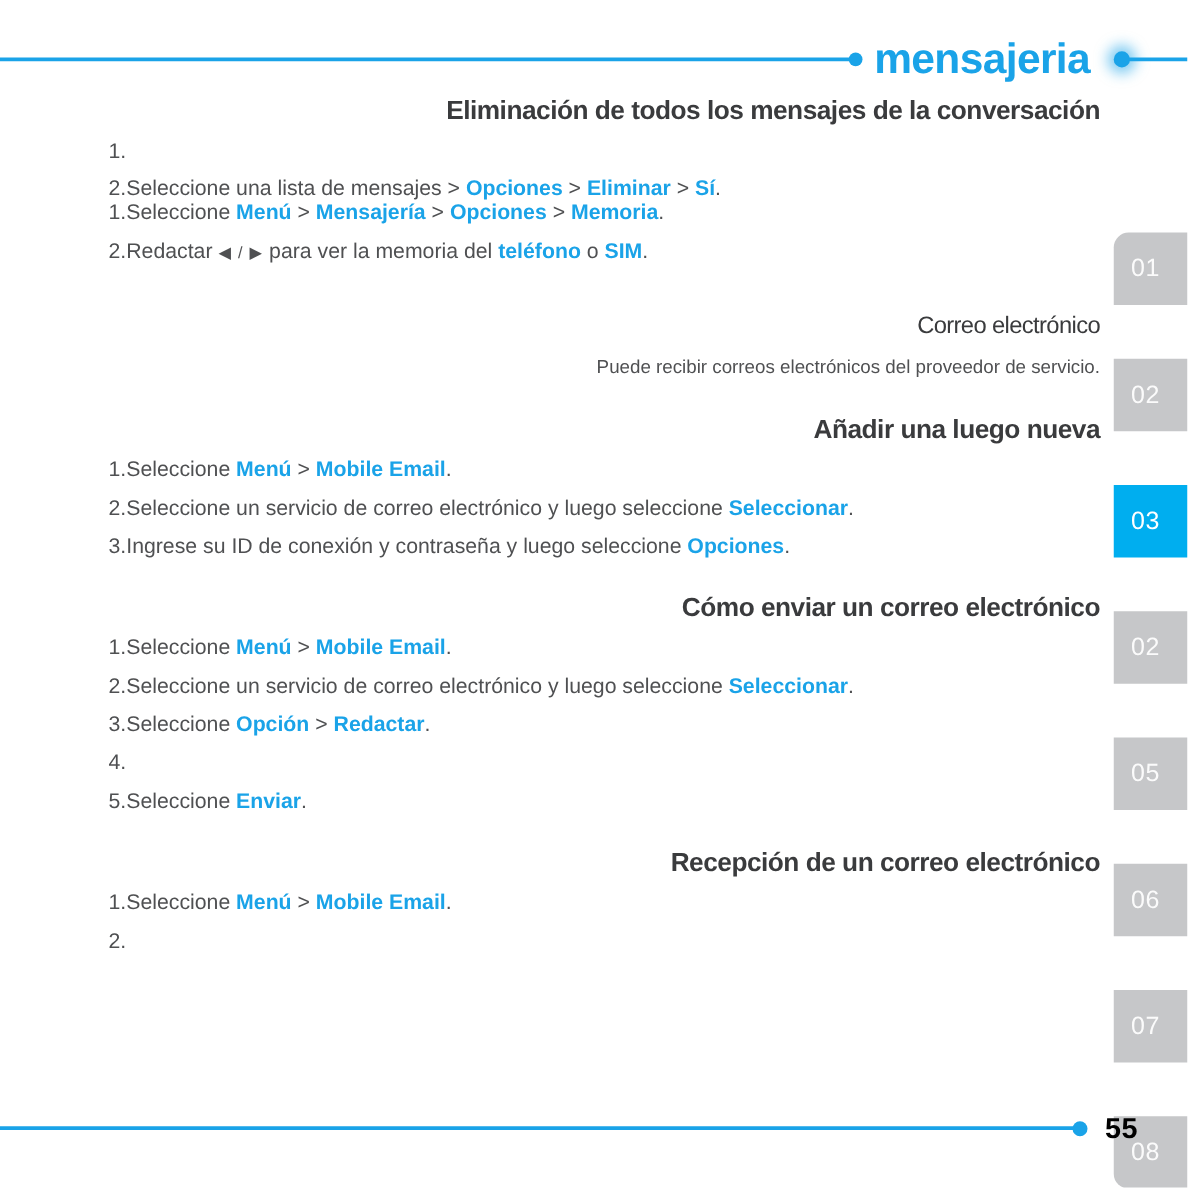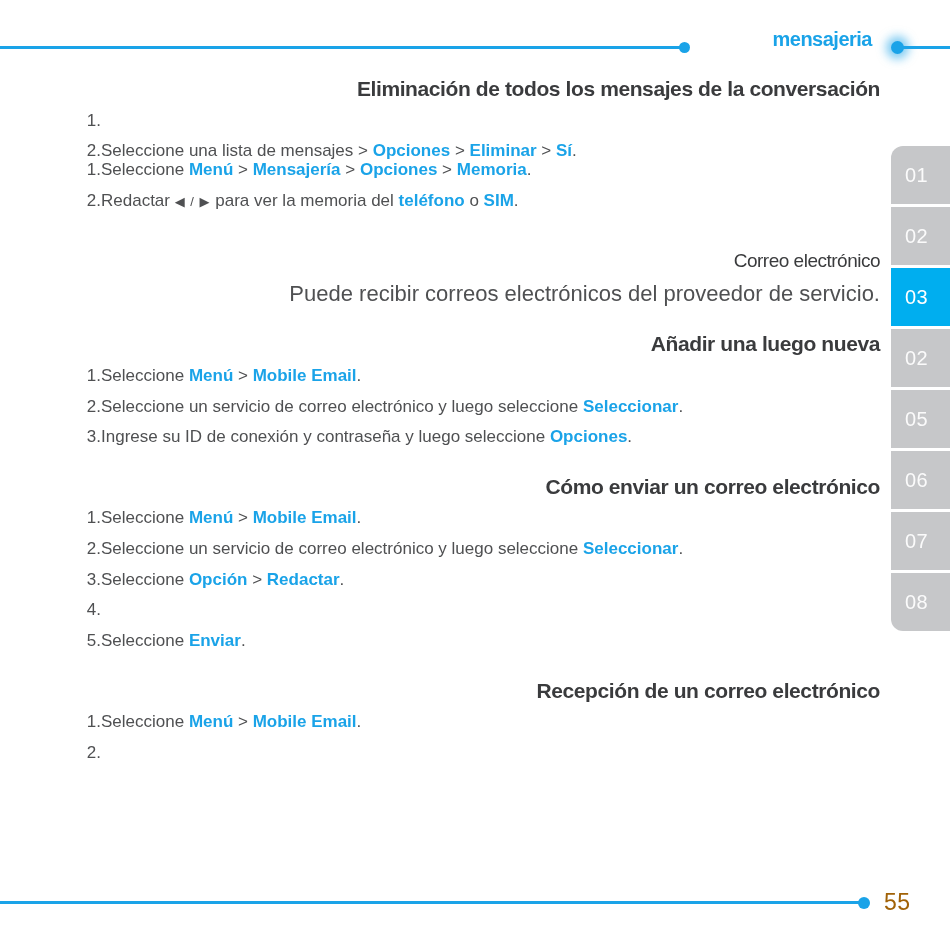--- a/index.html
+++ b/index.html
@@ -14,42 +14,42 @@
     --tab-gray: #c6c7c9;
     --heading: #3a3b3d;
     --body: #4f5052;
   }
 
   
   .hline-left  { position: absolute; left: 0;   top: 46px; width: 682px; height: 3px; background: var(--accent); }
   .hdot-left   { position: absolute; left: 679px; top: 42px; width: 11px; height: 11px; border-radius: 50%; background: var(--accent); }
   .logo {
     position: absolute; right: 78px; top: 28px;
-    font-size: 20px; font-weight: 700; letter-spacing: -0.5px;
+    font-size: 34px; font-weight: 700; letter-spacing: -0.5px;
     color: var(--accent);
   }
   .hdot-right  { position: absolute; left: 891px; top: 41px; width: 13px; height: 13px; border-radius: 50%;
                  background: var(--accent); box-shadow: 0 0 10px 5px rgba(26,163,232,0.55); }
   .hline-right { position: absolute; left: 898px; top: 46px; width: 52px; height: 3px; background: var(--accent); }
 
   
   .content { position: absolute; left: 78px; top: 62px; width: 802px; text-align: right; }
   .content h2 {
     font-size: 21px; font-weight: 700; letter-spacing: -0.4px;
     color: var(--heading); line-height: 25px;
     margin: 27.5px 0 9.5px 0;
   }
   .content h2:first-child { margin-top: 14px; }
   .content h1 {
     font-size: 19px; font-weight: 400; letter-spacing: -0.5px;
     color: var(--heading); line-height: 34px;
     margin: 33px 0 6px 0;
   }
   .content p {
-    font-size: 22px; color: var(--body); line-height: 20px;
+    font-size: 15px; color: var(--body); line-height: 20px;
   }
   .step-list { margin: 0; }
   .step-item {
     display: flex; align-items: flex-start;
     font-size: 17px; color: var(--body); line-height: 19px;
     margin-bottom: 11.7px; white-space: nowrap;
   }
   .step-item:last-child { margin-bottom: 0; }
   .step-num { flex: none; width: 23px; }
   .hl { color: var(--accent); font-weight: 700; }
@@ -60,29 +60,30 @@
     position: absolute; left: 891px; top: 146px; width: 59px;
     display: flex; flex-direction: column; gap: 3px;
   }
   .tab {
     height: 58px; width: 59px;
     background: var(--tab-gray);
     color: rgba(255,255,255,0.93);
     font-size: 20px; letter-spacing: 0.5px;
     display: flex; align-items: center; justify-content: center;
     padding-right: 8px;
+    margin-top: 40px;
   }
   .tab:first-child { border-top-left-radius: 12px; }
   .tab:last-child  { border-bottom-left-radius: 12px; }
   .tab.active { background: var(--tab-active); color: #ffffff; }
 
   
   .fline    { position: absolute; left: 0; top: 901px; width: 860px; height: 3px; background: var(--accent); }
   .fdot     { position: absolute; left: 858px; top: 896.5px; width: 12px; height: 12px; border-radius: 50%; background: var(--accent); }
-  .page-num { position: absolute; left: 884px; top: 889px; font-size: 23px; font-weight: 400; color: #a16207; letter-spacing: 0.5px; }
+  .page-num { position: absolute; left: 884px; top: 889px; font-size: 23px; font-weight: 700; color: #000000; letter-spacing: 0.5px; }
 </style>
 </head>
 <body style="--accent: #1aa3e8; --tab-active: #00aeef; --tab-gray: #c6c7c9; --heading: #3a3b3d; --body: #4f5052;">
 
 <div class="hline-left"></div>
 <div class="hdot-left"></div>
 <div class="logo">mensajeria</div>
 <div class="hdot-right"></div>
 <div class="hline-right"></div>
 

